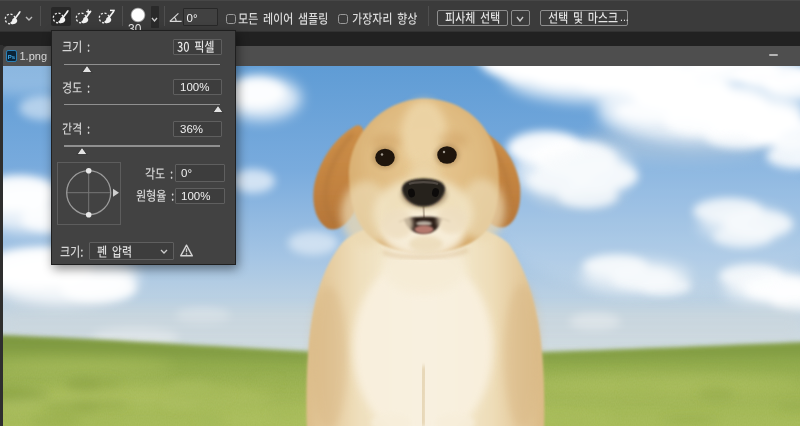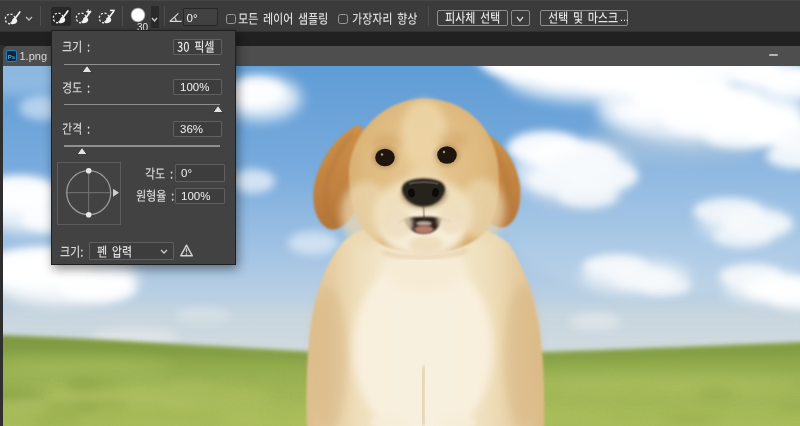--- a/index.html
+++ b/index.html
@@ -251,21 +251,21 @@
     <div class="abs" style="left:122px;top:6px;width:1px;height:20px;background:#4f4f4f"></div>
     <svg class="abs" style="left:128px;top:5px" width="20" height="20">
       <defs>
         <radialGradient id="bp">
           <stop offset=".75" stop-color="#fff"></stop>
           <stop offset="1" stop-color="#fff" stop-opacity="0"></stop>
         </radialGradient>
       </defs>
       <circle cx="10" cy="10" r="7.8" fill="url(#bp)"></circle>
     </svg>
-    <div class="abs txt" style="left:128px;top:21.5px;width:20px;text-align:right;font-size:10px;color:#e8e8e8">30</div>
+    <div class="abs txt" style="left:128px;top:21.5px;width:20px;text-align:left;font-size:12px;color:#e8e8e8">30</div>
     <div class="abs" style="left:150.5px;top:6px;width:8px;height:22px;background:#2a2a2a;border-radius:1px"></div>
     <svg class="abs" style="left:151px;top:16.5px" width="7" height="5" viewBox="0 0 7 5">
       <path d="M1,1 L3.5,4 L6,1" fill="none" stroke="#ccc" stroke-width="1.3"></path>
     </svg>
     <div class="abs" style="left:164px;top:6px;width:1px;height:20px;background:#4f4f4f"></div>
     <svg class="abs" style="left:168px;top:11px" width="15" height="12" viewBox="0 0 15 12">
       <path d="M1.8,10.4 L13.6,10.4 M1.8,10.4 L10.4,2.4 M8.2,10.4 A6.4,6.4 0 0 0 6.4,6.1" fill="none" stroke="#d8d8d8" stroke-width="1.2"></path>
     </svg>
     <div class="abs" style="left:183px;top:8px;width:35px;height:18px;background:#414141;border:1px solid #282828;border-radius:1px"></div>
     <div class="abs txt" style="left:186.5px;top:12px;font-size:11.5px;line-height:12px;color:#f2f2f2">0°</div>

